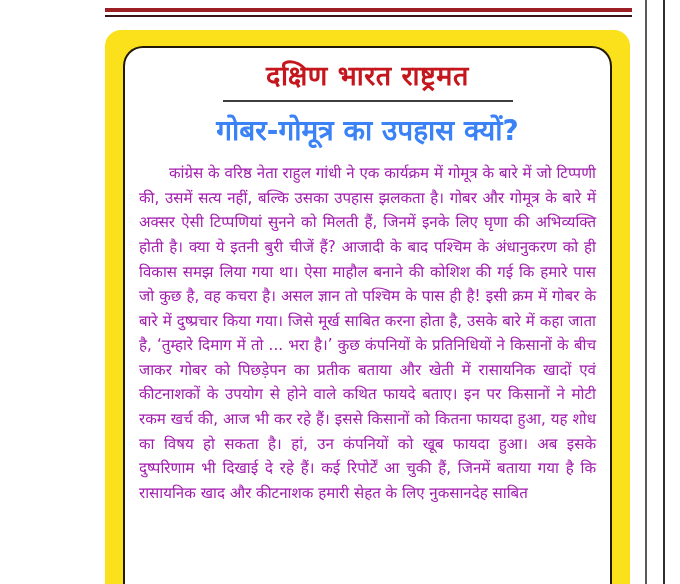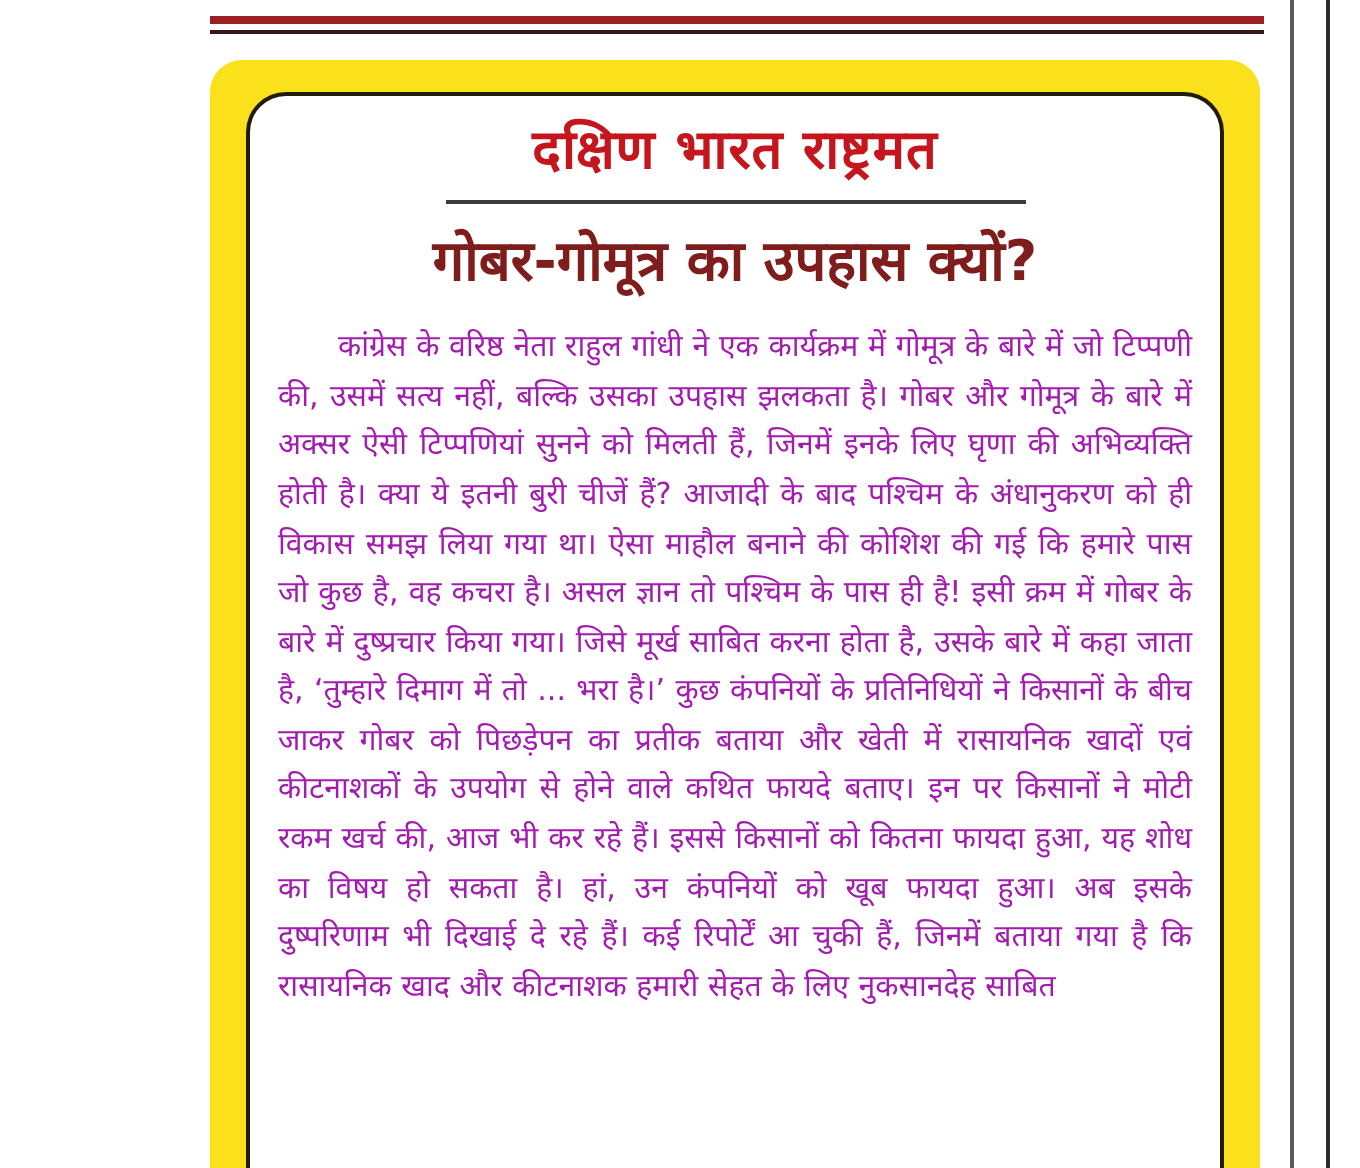--- a/index.html
+++ b/index.html
@@ -97,21 +97,21 @@
   .masthead-rule {
     margin: 9px auto 0 auto;
     width: 290px;
     height: 1.5px;
     background: #3d3d3d;
   }
 
   .headline {
     margin: 12px 0 0 0;
     text-align: center;
-    color: #7f1d1d;
+    color: #3b82f6;
     font-family: "DejaVu Sans", sans-serif;
     font-weight: bold;
     font-size: 28px;
     line-height: 1.2;
     white-space: nowrap;
   }
 
   .body-text {
     margin: 14px 0 0 0;
     color: #a21caf;

